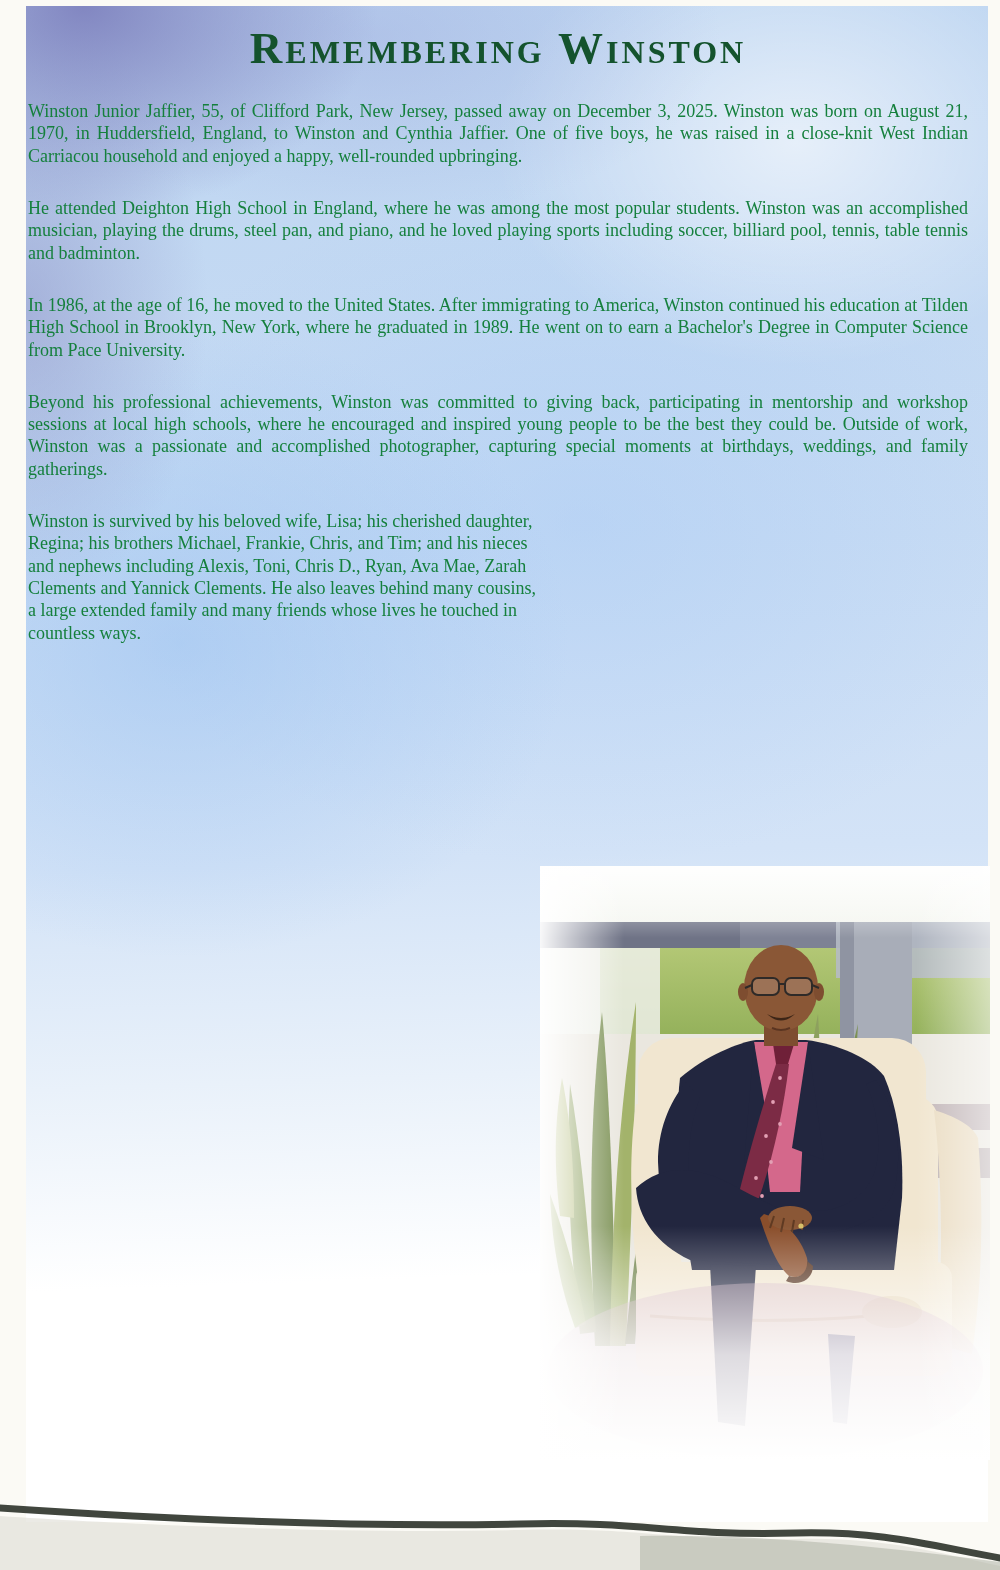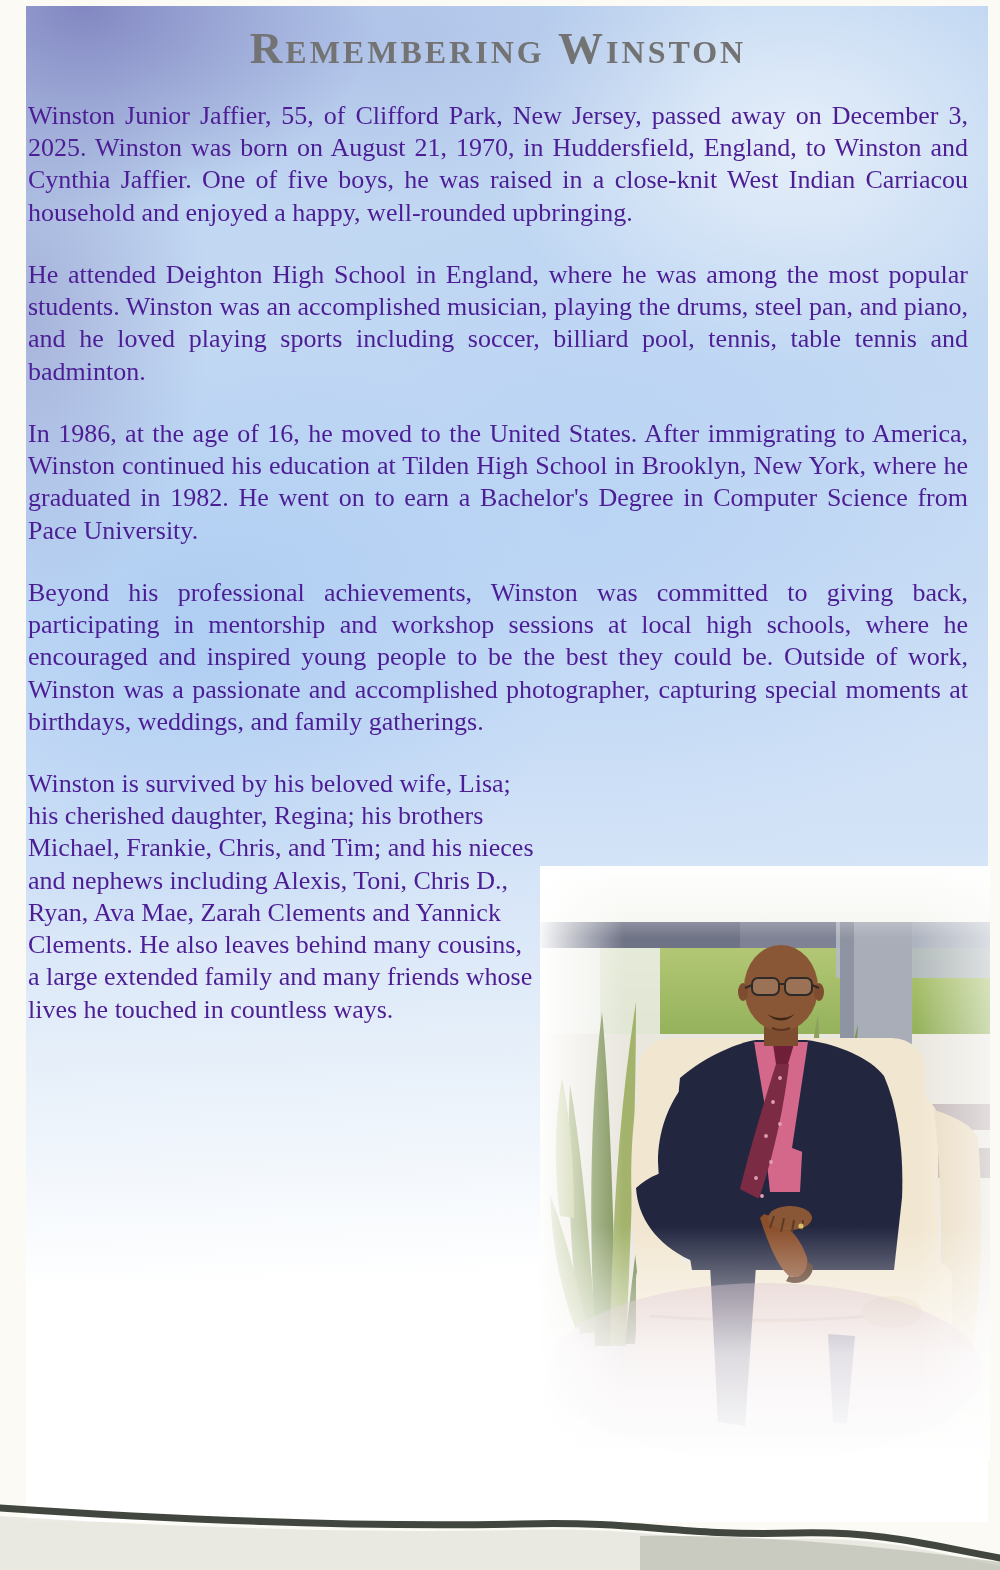--- a/index.html
+++ b/index.html
@@ -16,43 +16,43 @@
       radial-gradient(500px 260px at 36% 2%, rgba(150,160,215,0.35), rgba(150,160,215,0) 70%),
       radial-gradient(430px 320px at 80% 9%, rgba(255,255,255,0.6), rgba(255,255,255,0) 70%),
       radial-gradient(520px 420px at 16% 42%, rgba(148,190,240,0.5), rgba(148,190,240,0) 75%),
       radial-gradient(640px 460px at 58% 34%, rgba(168,202,245,0.45), rgba(168,202,245,0) 75%),
       linear-gradient(178deg, #bdd5f1 0%, #c8dcf4 36%, #d3e3f7 56%, #e9f1fa 70%, #ffffff 83%, #ffffff 100%);
   }
   .content { position:relative; padding:16px 32px 0 28px; }
   .title {
     margin:6px 0 26px; text-align:center;
     font-variant:small-caps; letter-spacing:3px;
-    font-size:45px; font-weight:600; color:#737373;
+    font-size:45px; font-weight:600; color:#14532d;
   }
   .para {
-    margin:0 0 30px; font-size:26px; line-height:1.24;
-    color:#4c1d95; text-align:justify;
+    margin:0 0 30px; font-size:18px; line-height:1.24;
+    color:#15803d; text-align:justify;
   }
   .para.narrow { width:508px; text-align:left; margin-bottom:26px; }
   .photo {
     position:absolute; left:540px; top:866px; width:450px; height:594px;
   }
   .curl { position:absolute; left:0; top:1486px; width:1000px; height:84px; }
 </style>
 </head>
 <body>
 
 <div class="page">
   <div class="sheet"></div>
 
   <div class="content">
     <h1 class="title">Remembering Winston</h1>
     <p class="para">Winston Junior Jaffier, 55, of Clifford Park, New Jersey, passed away on December 3, 2025. Winston was born on August 21, 1970, in Huddersfield, England, to Winston and Cynthia Jaffier. One of five boys, he was raised in a close-knit West Indian Carriacou household and enjoyed a happy, well-rounded upbringing.</p>
     <p class="para">He attended Deighton High School in England, where he was among the most popular students. Winston was an accomplished musician, playing the drums, steel pan, and piano, and he loved playing sports including soccer, billiard pool, tennis, table tennis and badminton.</p>
-    <p class="para">In 1986, at the age of 16, he moved to the United States. After immigrating to America, Winston continued his education at Tilden High School in Brooklyn, New York, where he graduated in 1982. He went on to earn a Bachelor's Degree in Computer Science from Pace University.</p>
+    <p class="para">In 1986, at the age of 16, he moved to the United States. After immigrating to America, Winston continued his education at Tilden High School in Brooklyn, New York, where he graduated in 1989. He went on to earn a Bachelor's Degree in Computer Science from Pace University.</p>
     <p class="para">Beyond his professional achievements, Winston was committed to giving back, participating in mentorship and workshop sessions at local high schools, where he encouraged and inspired young people to be the best they could be. Outside of work, Winston was a passionate and accomplished photographer, capturing special moments at birthdays, weddings, and family gatherings.</p>
     <p class="para narrow">Winston is survived by his beloved wife, Lisa; his cherished daughter, Regina; his brothers Michael, Frankie, Chris, and Tim; and his nieces and nephews including Alexis, Toni, Chris D., Ryan, Ava Mae, Zarah Clements and Yannick Clements. He also leaves behind many cousins, a large extended family and many friends whose lives he touched in countless ways.</p>
   </div>
 
   <div class="photo" role="img" aria-label="Winston seated cross-legged in a cream wingback armchair wearing a dark navy suit, pink shirt, patterned maroon tie and glasses, with snake plants and a pergola behind him">
     <svg viewBox="0 0 450 594" width="450" height="594">
       <defs>
         <linearGradient id="gBg" x1="0" y1="0" x2="0" y2="1">
           <stop offset="0" stop-color="#f5f7f1"></stop>
             <stop offset="1" stop-color="#eae8e0"></stop>

